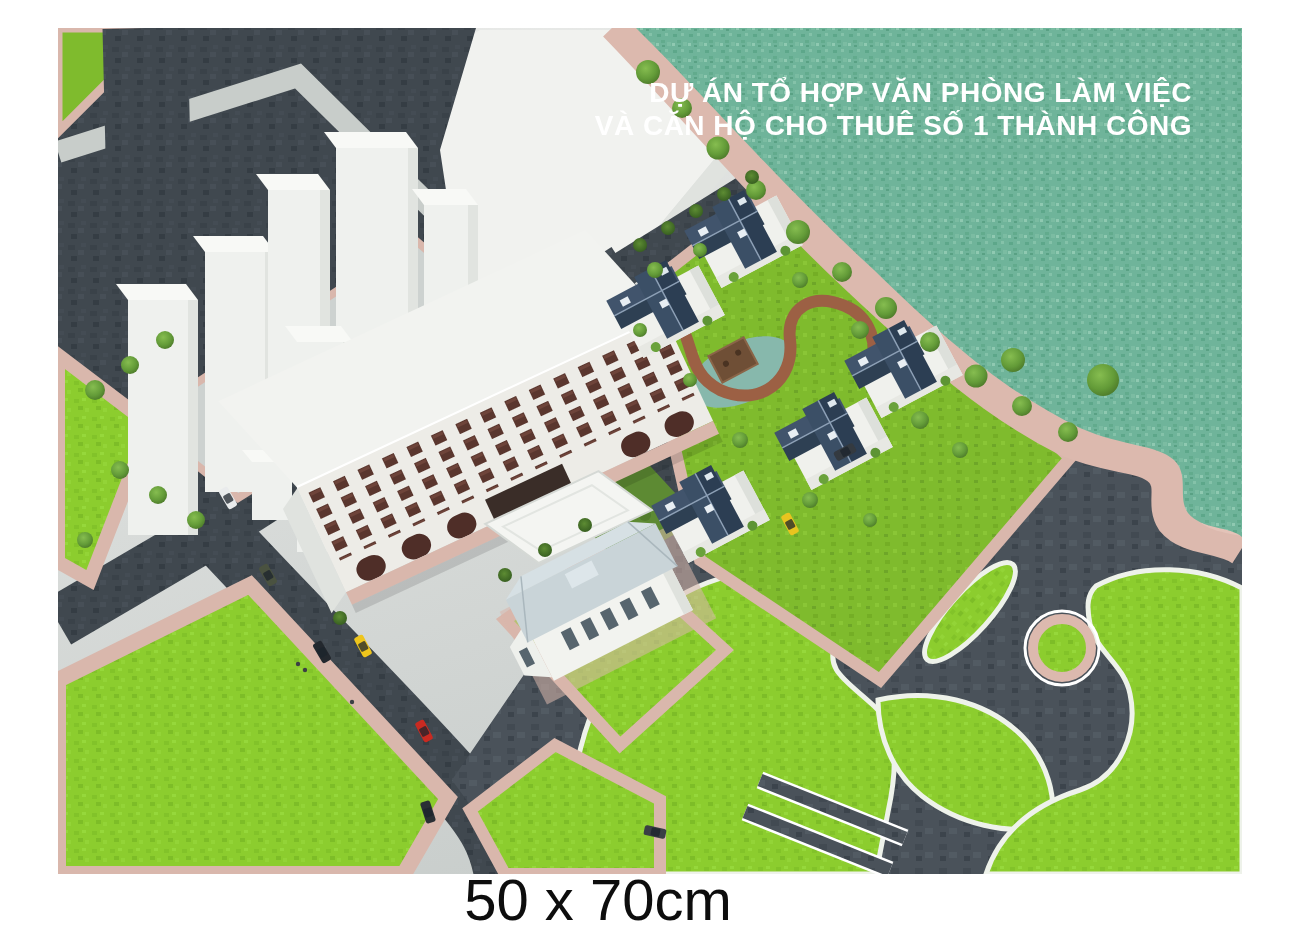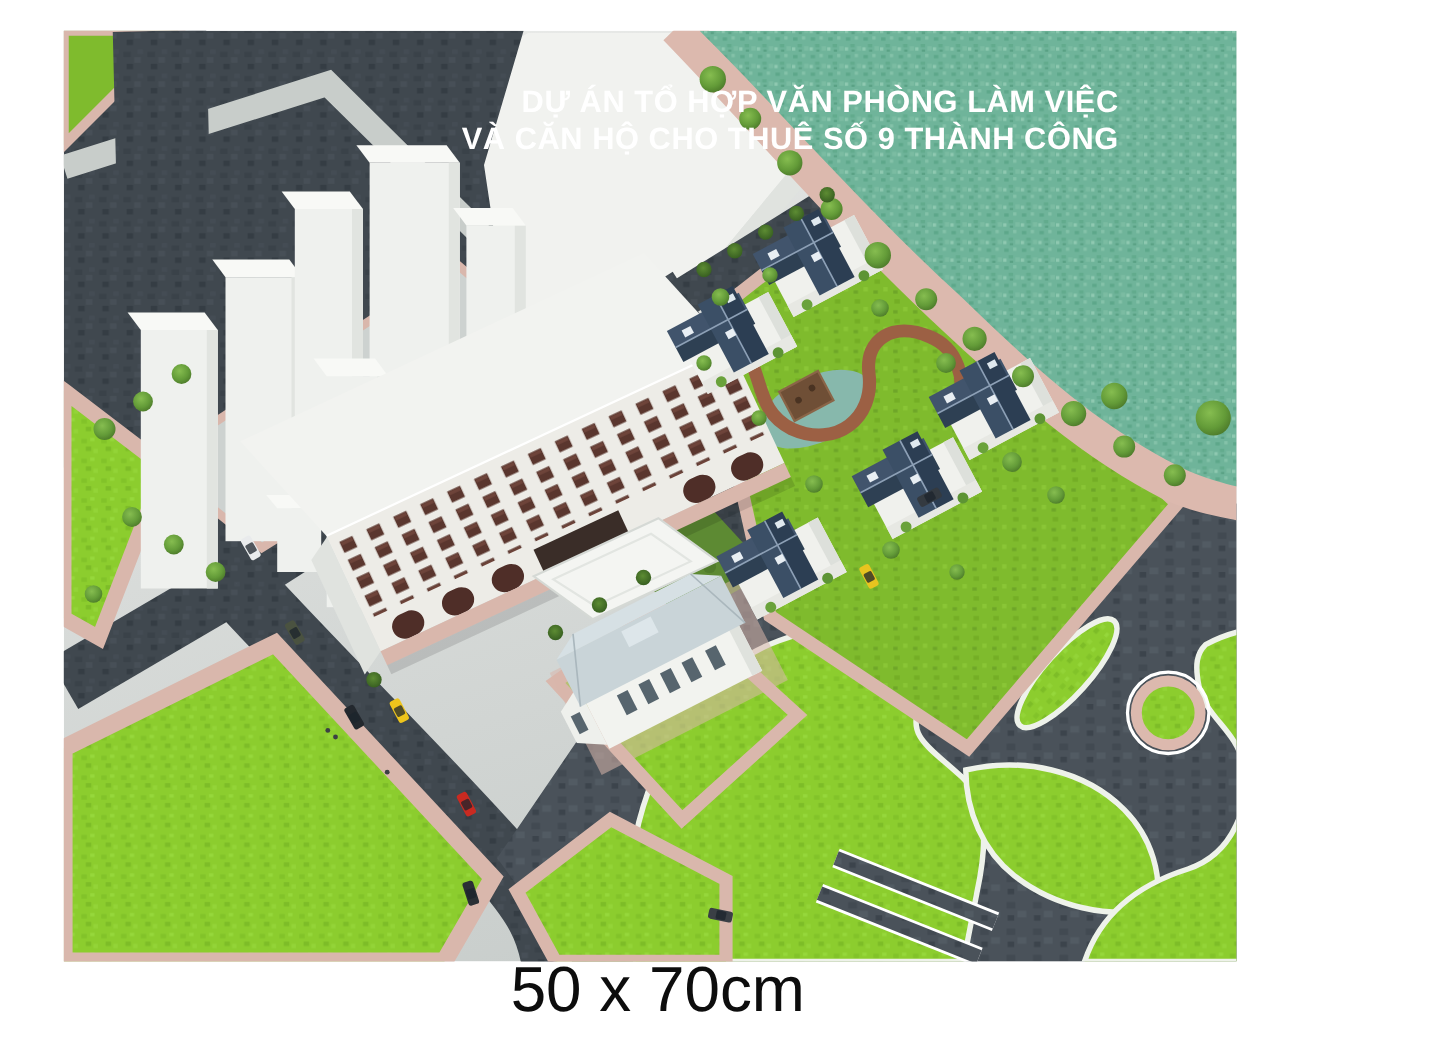--- a/index.html
+++ b/index.html
@@ -1,16 +1,16 @@
 <!DOCTYPE html>
 <html><head>
 <meta charset="utf-8">
 <style>
   html,body{margin:0;padding:0;background:#ffffff;}
-  #poster{position:relative;width:1124px;height:945px;background:#ffffff;overflow:hidden;
+  #poster{position:relative;width:1299px;height:945px;background:#ffffff;overflow:hidden;
           font-family:"Liberation Sans","DejaVu Sans",sans-serif;}
   #scene{position:absolute;left:0;top:0;width:1299px;height:945px;display:block;}
   .title-overlay{position:absolute;top:76px;right:107px;text-align:right;color:#ffffff;
                  font-weight:bold;font-size:28px;line-height:33px;letter-spacing:0.5px;}
   .size-caption{position:absolute;left:598px;top:866px;transform:translateX(-50%);
                 color:#0d0d0d;font-size:58px;font-weight:400;white-space:nowrap;}
 </style>
 </head>
 <body>
 
@@ -338,17 +338,17 @@
     <g fill="#3c4044">
       <circle cx="298" cy="664" r="2.2"></circle>
           <circle cx="305" cy="670" r="2.2"></circle>
           <circle cx="352" cy="702" r="2.2"></circle>
     </g>
   </g>
 </svg>
 
   <div class="title-overlay">
     <div>DỰ ÁN TỔ HỢP VĂN PHÒNG LÀM VIỆC</div>
-    <div>VÀ CĂN HỘ CHO THUÊ SỐ 9 THÀNH CÔNG</div>
+    <div>VÀ CĂN HỘ CHO THUÊ SỐ 1 THÀNH CÔNG</div>
   </div>
 
   <div class="size-caption">50 x 70cm</div>
 </div>
 
 </body></html>

